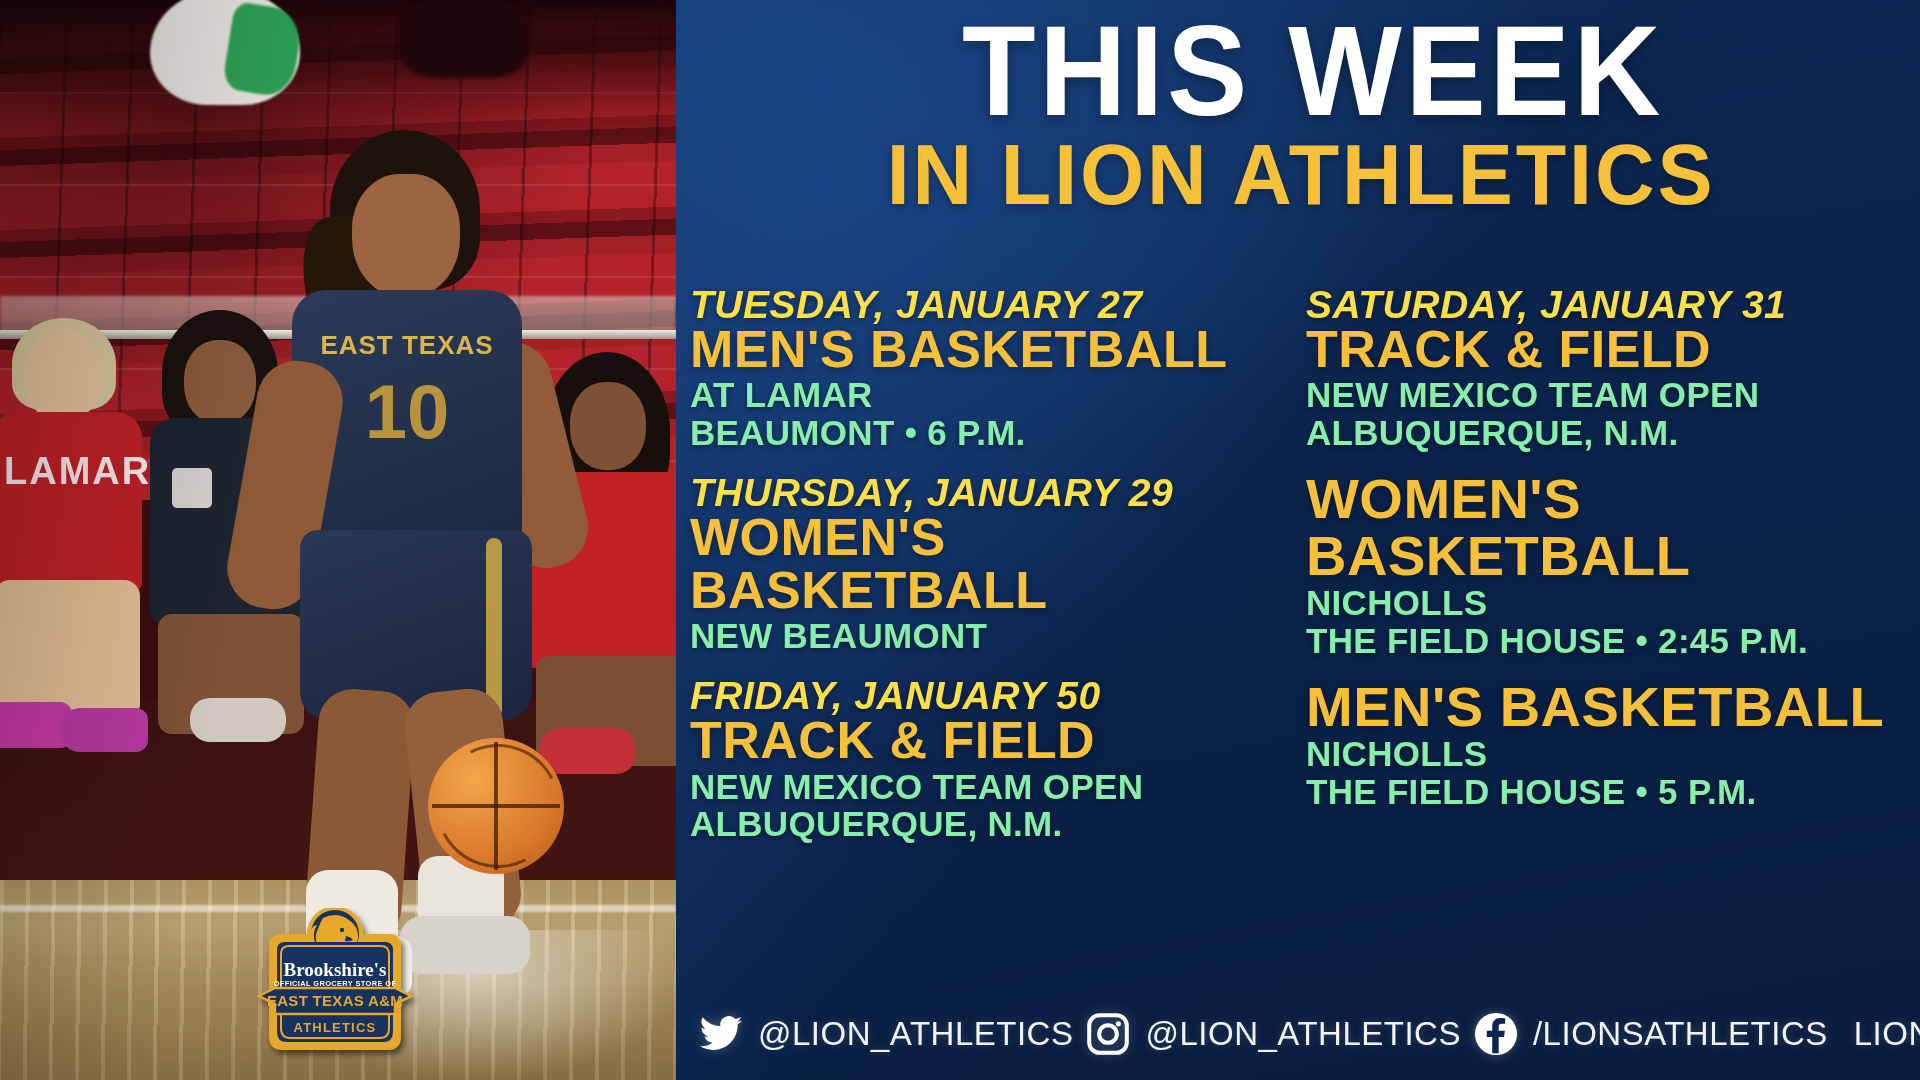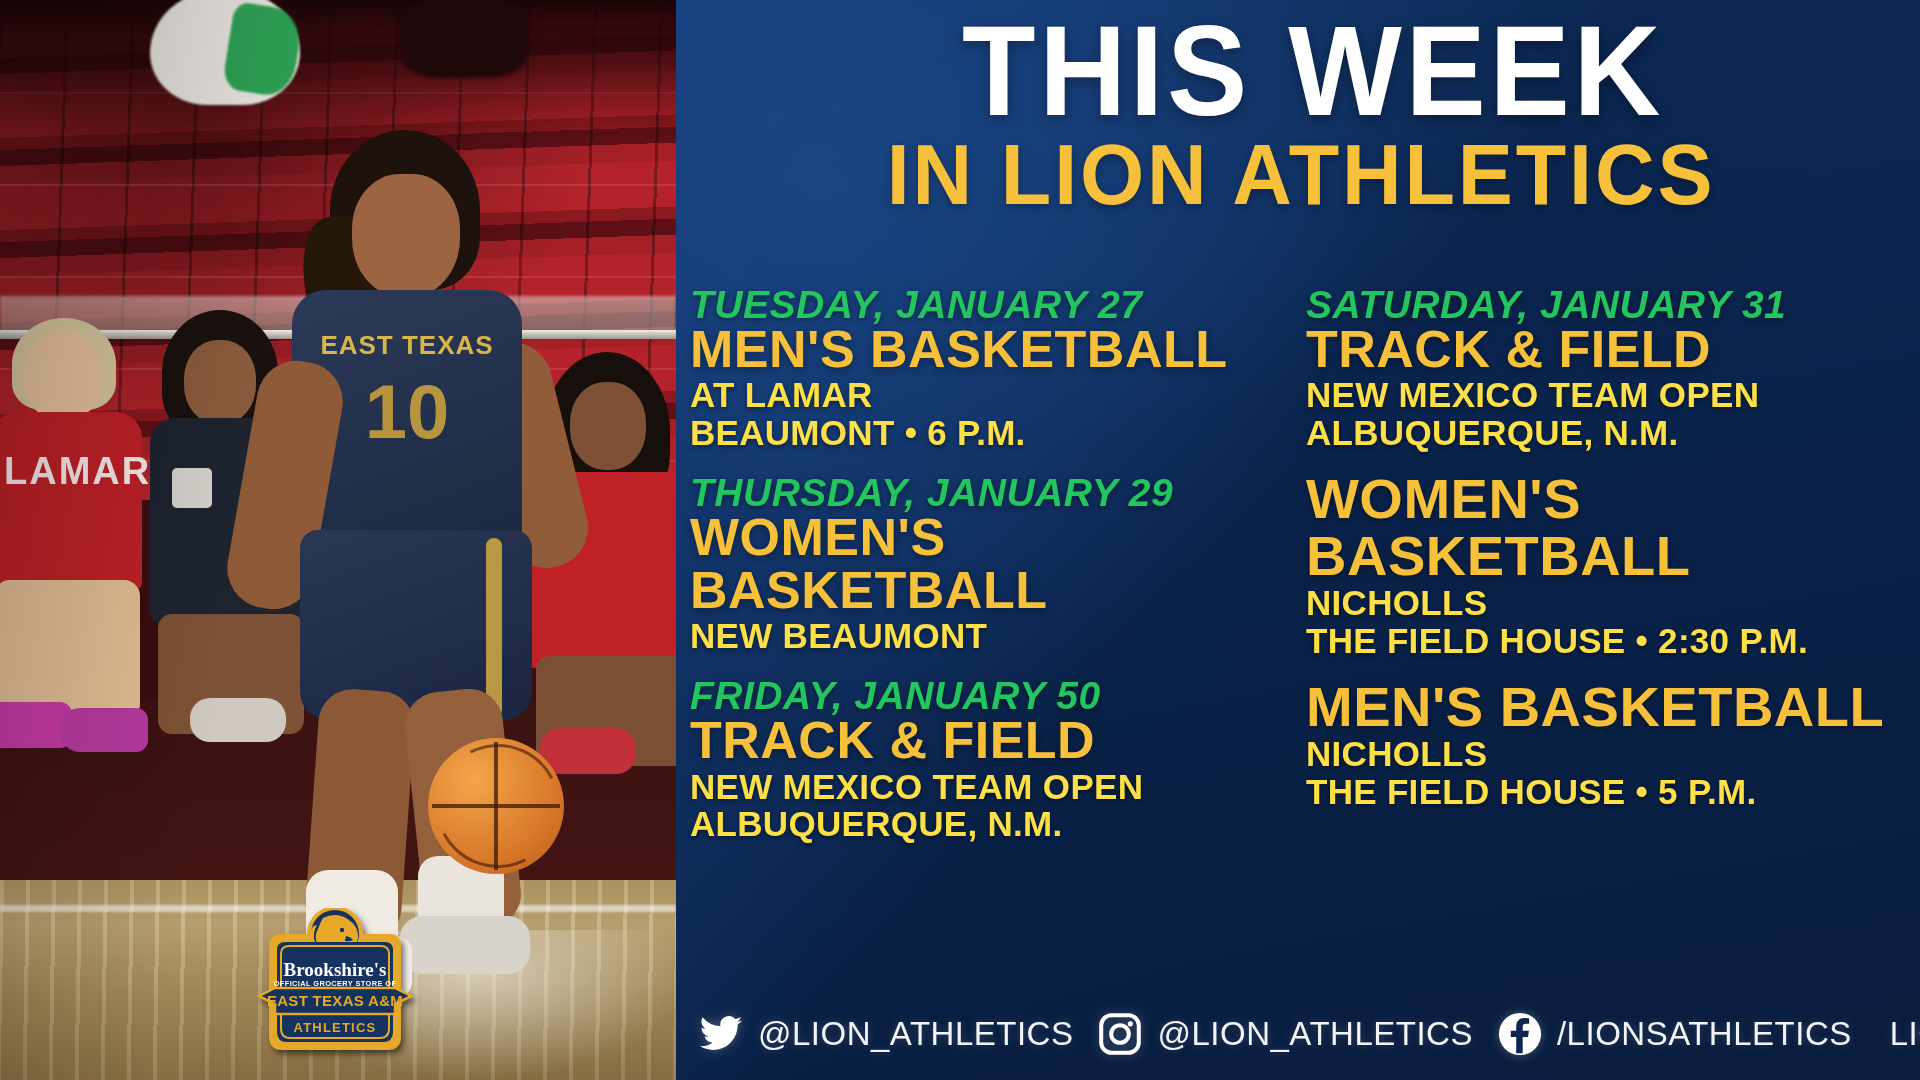--- a/index.html
+++ b/index.html
@@ -182,41 +182,41 @@
     font-weight:700; font-size:86px; line-height:1.0; letter-spacing:3px; margin-top:-6px;
     transform:scaleX(.96); transform-origin:right center;
     text-shadow:0 3px 10px rgba(0,0,0,.3);
   }
 
   
   #cols{ position:absolute; left:14px; right:16px; top:284px; display:flex; gap:18px; }
   .col{ width:50%; }
   .evt{ margin-bottom:20px; }
   .e-date{
-    color:#22c55e; font-family:"Liberation Sans Narrow","Liberation Sans",sans-serif;
+    color:#fde047; font-family:"Liberation Sans Narrow","Liberation Sans",sans-serif;
     font-weight:700; font-style:italic; font-size:39px; line-height:1.06; letter-spacing:.5px;
     text-shadow:0 2px 6px rgba(0,0,0,.45);
   }
   .e-sport{
     color:#f7c03a; font-family:Liberation Sans, sans-serif;
     font-weight:700; font-size:52px; line-height:1.02; letter-spacing:.5px; margin-top:-2px;
     text-shadow:0 2px 8px rgba(0,0,0,.4);
   }
   .e-line{
-    color:#fde047; font-family:"Liberation Sans Narrow","Liberation Sans",sans-serif;
+    color:#86efac; font-family:"Liberation Sans Narrow","Liberation Sans",sans-serif;
     font-weight:700; font-size:35px; line-height:1.08; letter-spacing:.3px;
     text-shadow:0 2px 5px rgba(0,0,0,.45);
   }
   .col-right .e-date, .col-right .e-sport, .col-right .e-line{ }
   .col-right .e-sport.big{ font-size:56px; }
 
   
   #footer{
     position:absolute; left:0; bottom:0; width:1244px; height:92px;
-    display:flex; align-items:center; gap:24px; padding-left:22px;
+    display:flex; align-items:center; gap:12px; padding-left:22px;
   }
   .soc{ display:flex; align-items:center; gap:14px; }
   .soc .ico{ width:46px; height:46px; display:block; filter:drop-shadow(0 0 6px rgba(255,255,255,.25)); }
   .soc .txt{
     color:#f2f4f7; font-family:"Liberation Sans",sans-serif; font-weight:400;
     font-size:33px; letter-spacing:.5px; white-space:nowrap;
     text-shadow:0 0 8px rgba(255,255,255,.18);
   }
   #site{
     color:#f2f4f7; font-family:"Liberation Sans",sans-serif; font-weight:400;
@@ -369,21 +369,21 @@
           <div class="evt">
             <div class="e-date">SATURDAY, JANUARY 31</div>
             <div class="e-sport">TRACK &amp; FIELD</div>
             <div class="e-line">NEW MEXICO TEAM OPEN</div>
             <div class="e-line">ALBUQUERQUE, N.M.</div>
           </div>
 
           <div class="evt">
             <div class="e-sport big">WOMEN'S BASKETBALL</div>
             <div class="e-line">NICHOLLS</div>
-            <div class="e-line">THE FIELD HOUSE • 2:30 P.M.</div>
+            <div class="e-line">THE FIELD HOUSE • 2:45 P.M.</div>
           </div>
 
           <div class="evt">
             <div class="e-sport big">MEN'S BASKETBALL</div>
             <div class="e-line">NICHOLLS</div>
             <div class="e-line">THE FIELD HOUSE • 5 P.M.</div>
           </div>
 
         </div>
       </div>

